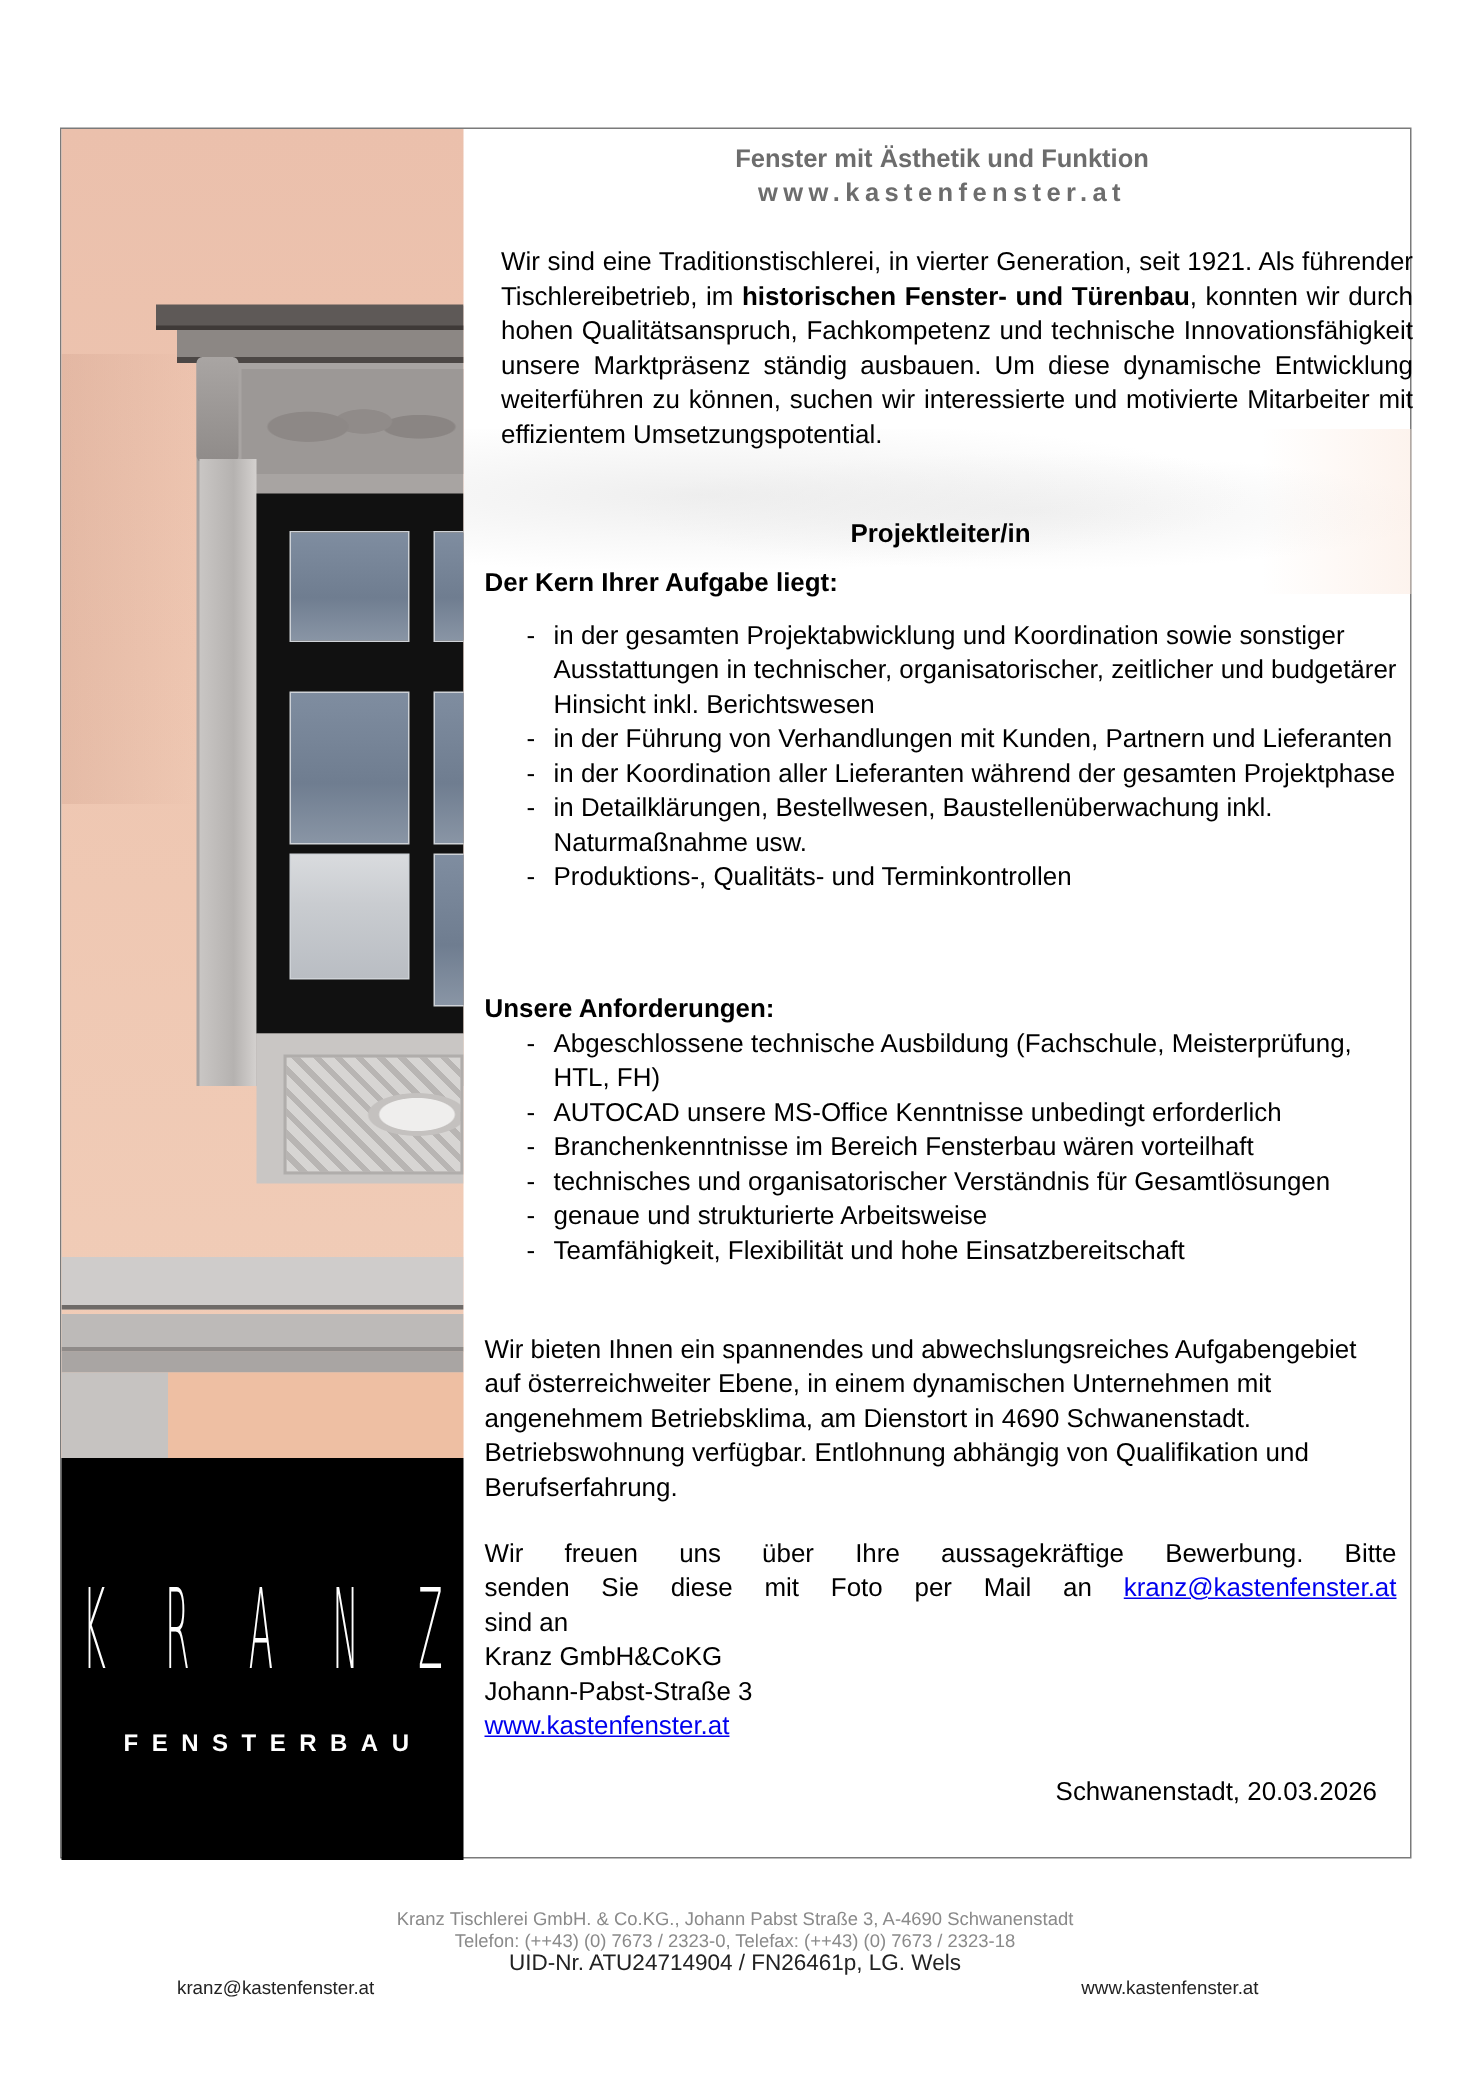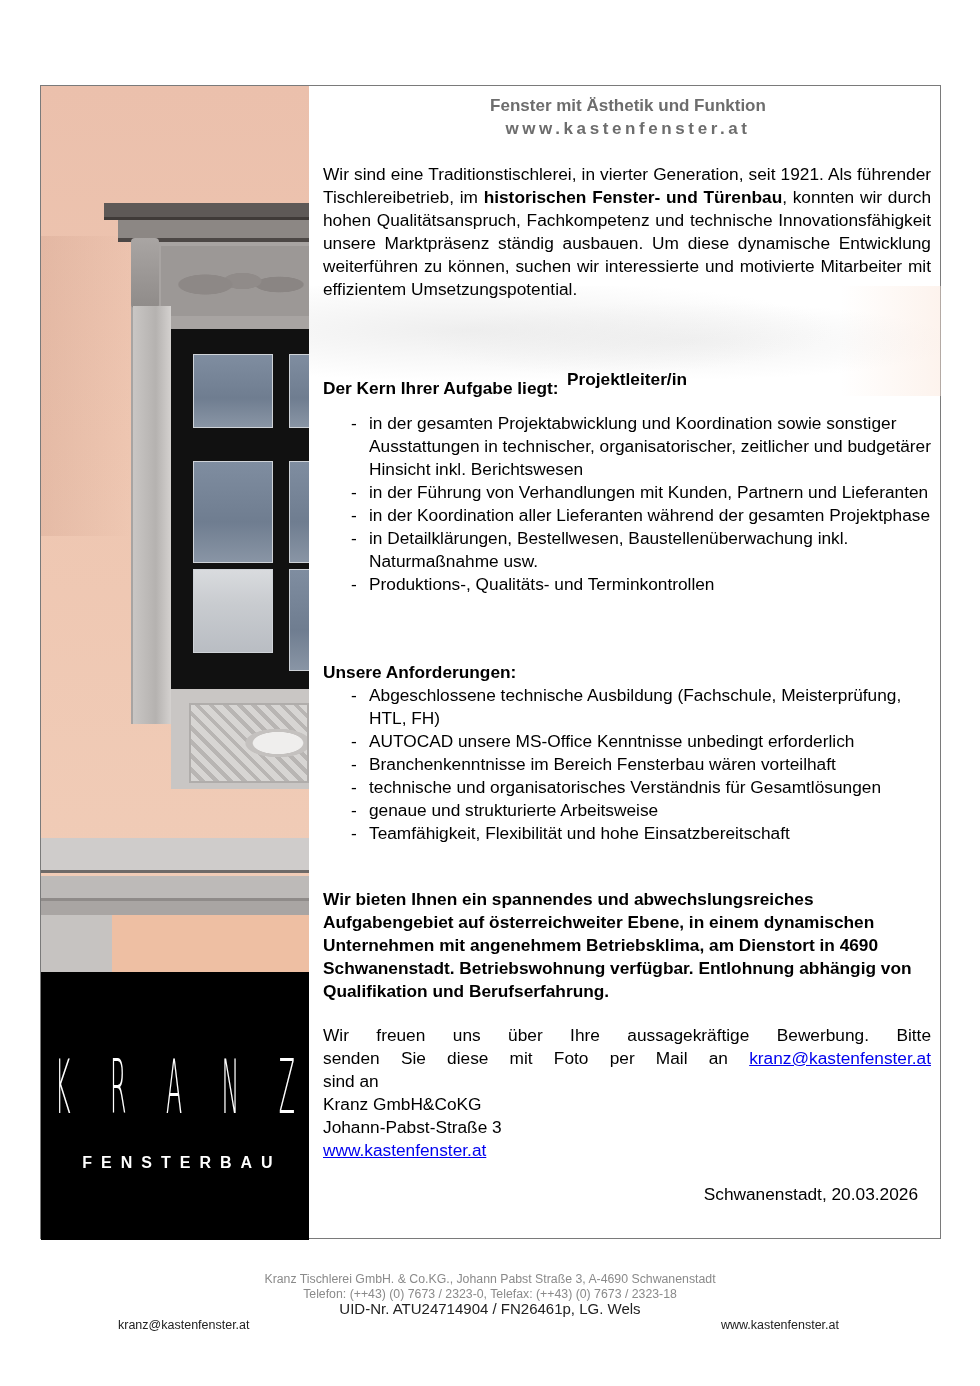--- a/index.html
+++ b/index.html
@@ -76,27 +76,27 @@
            background:radial-gradient(ellipse at 25% 40%, rgba(225,225,225,.55) 0, rgba(255,255,255,0) 55%),
                       radial-gradient(ellipse at 60% 50%, rgba(230,230,230,.5) 0, rgba(255,255,255,0) 50%); }
   .wm-peach { position:absolute; left:800px; top:200px; width:100px; height:110px;
            background:linear-gradient(90deg, rgba(255,255,255,0), rgba(250,228,215,.45)); }
 
   .content { position:absolute; left:282px; top:0; width:610px; font-size:17.3px; line-height:23px; }
   .hdr1 { position:absolute; left:0; top:8px; width:610px; text-align:center; color:#6d6d6d;
           font-weight:bold; font-size:17px; }
   .hdr2 { position:absolute; left:0; top:31px; width:610px; text-align:center; color:#6d6d6d;
           font-weight:bold; font-size:17px; letter-spacing:3.6px; }
-  .intro { position:absolute; left:0; top:77px; width:608px; text-align:justify; text-align-last:left; }
-  .jobtitle { position:absolute; left:0; top:258px; width:608px; text-align:center; font-weight:bold;margin-top:24px; }
+  .intro { position:absolute; left:11px; top:77px; width:608px; text-align:justify; text-align-last:left; }
+  .jobtitle { position:absolute; left:0; top:258px; width:608px; text-align:center; font-weight:bold; }
   .sec-title { position:absolute; left:0; font-weight:bold; }
   .list { position:absolute; left:0; width:610px; margin:0; padding:0; list-style:none; }
   .list li { position:relative; padding-left:46px; }
   .list li .dash { position:absolute; left:28px; top:0; }
-  .offer { position:absolute; left:0; top:802px; width:600px;font-weight:bold; }
+  .offer { position:absolute; left:0; top:802px; width:600px; }
   .apply { position:absolute; left:0; top:938px; width:608px; font-weight:normal; text-align:justify; }
   .apply .row1 { text-align-last:justify; display:block; }
   a.link { color:#0000ee; text-decoration:underline; }
   .date { position:absolute; left:350px; top:1097px; width:245px; text-align:right; }
 
   
   .footer { position:absolute; left:0; top:1272px; width:980px; text-align:center; color:#8a8a8a;
             font-size:12.3px; line-height:15px; }
   .footer .uid { color:#222; font-size:15px; line-height:13px; }
   .f-mail { position:absolute; left:118px; top:1318px; font-size:12.5px; color:#222; }
@@ -161,21 +161,21 @@
       <li><span class="dash">-</span><span>in der Koordination aller Lieferanten während der gesamten Projektphase</span></li>
       <li><span class="dash">-</span><span>in Detailklärungen, Bestellwesen, Baustellenüberwachung inkl. Naturmaßnahme usw.</span></li>
       <li><span class="dash">-</span><span>Produktions-, Qualitäts- und Terminkontrollen</span></li>
     </ul>
 
     <div class="sec-title" style="top:575px;">Unsere Anforderungen:</div>
     <ul class="list" style="top:598px;">
       <li><span class="dash">-</span><span>Abgeschlossene technische Ausbildung (Fachschule, Meisterprüfung, HTL, FH)</span></li>
       <li><span class="dash">-</span><span>AUTOCAD unsere MS-Office Kenntnisse unbedingt erforderlich</span></li>
       <li><span class="dash">-</span><span>Branchenkenntnisse im Bereich Fensterbau wären vorteilhaft</span></li>
-      <li><span class="dash">-</span><span>technische und organisatorisches Verständnis für Gesamtlösungen</span></li>
+      <li><span class="dash">-</span><span>technisches und organisatorischer Verständnis für Gesamtlösungen</span></li>
       <li><span class="dash">-</span><span>genaue und strukturierte Arbeitsweise</span></li>
       <li><span class="dash">-</span><span>Teamfähigkeit, Flexibilität und hohe Einsatzbereitschaft</span></li>
     </ul>
 
     <div class="offer">Wir bieten Ihnen ein spannendes und abwechslungsreiches Aufgabengebiet auf österreichweiter Ebene, in einem dynamischen Unternehmen mit angenehmem Betriebsklima, am Dienstort in 4690 Schwanenstadt. Betriebswohnung verfügbar. Entlohnung abhängig von Qualifikation und Berufserfahrung.</div>
 
     <div class="apply">
       <span class="row1">Wir freuen uns über Ihre aussagekräftige Bewerbung. Bitte</span>
       <span class="row1"><span>senden Sie diese mit Foto per Mail an </span><a class="link">kranz@kastenfenster.at</a></span>
       <div>sind an</div>

